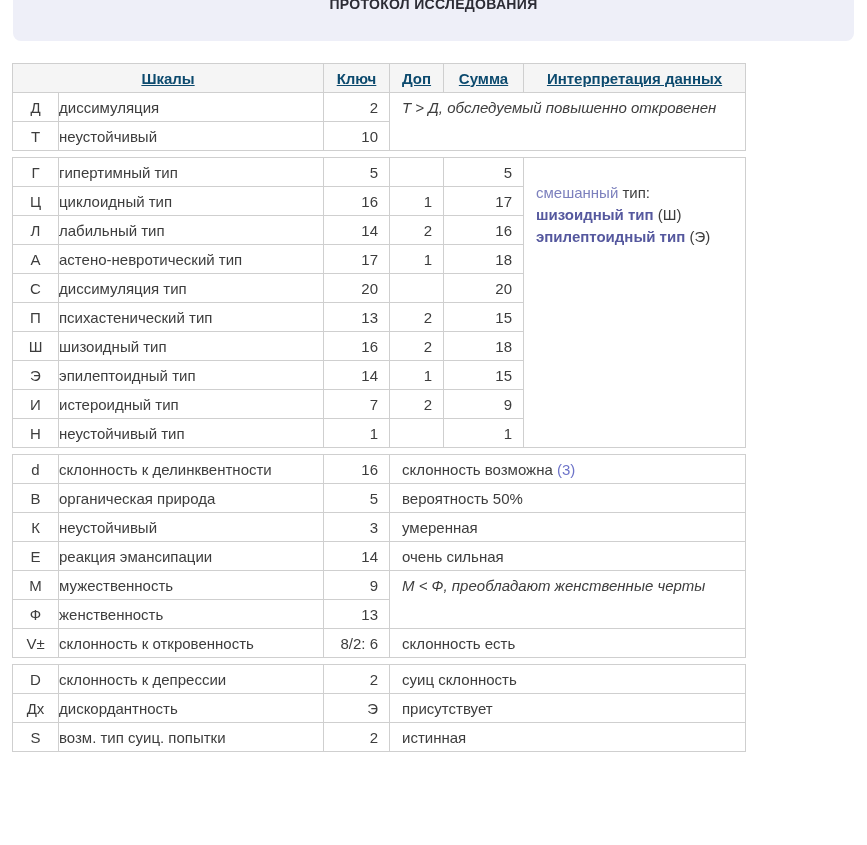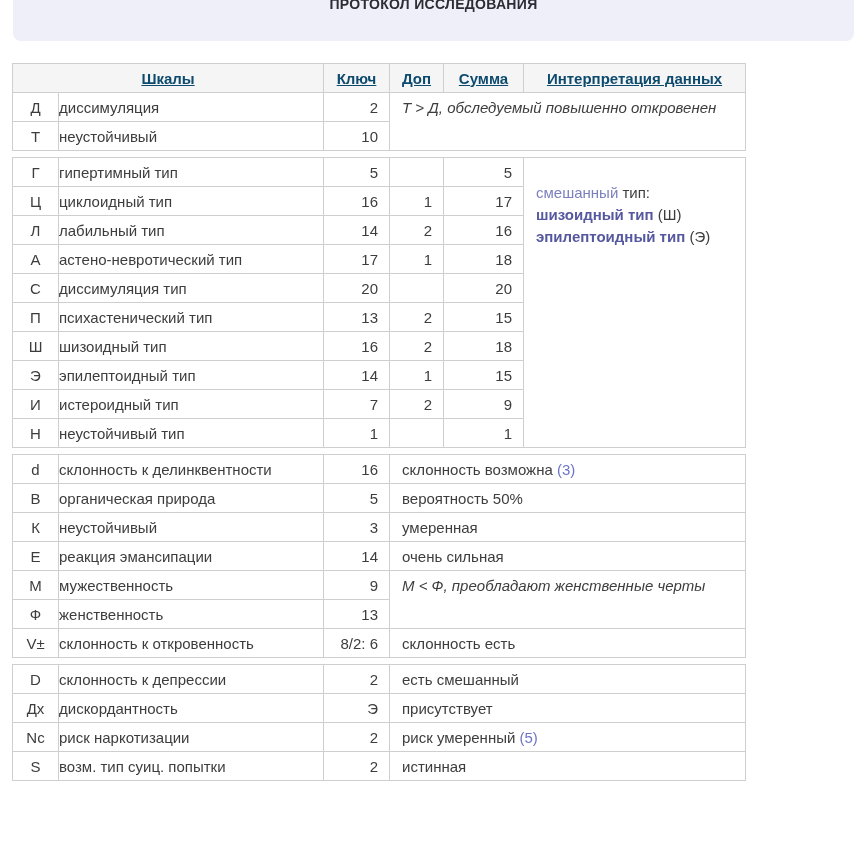--- a/index.html
+++ b/index.html
@@ -227,38 +227,29 @@
         <col class="c3">
         <col class="c4">
         <col class="c5">
         <col class="c6">
       </colgroup>
     <tbody>
         <tr>
       <td class="code">D</td>
       <td class="name">склонность к депрессии</td>
       <td class="num">2</td>
-      <td class="interp" colspan="3">есть смешанный</td>
+      <td class="interp" colspan="3">суиц склонность</td>
     </tr>
     <tr>
       <td class="code">Дх</td>
       <td class="name">дискордантность</td>
       <td class="num">Э</td>
       <td class="interp" colspan="3">присутствует</td>
     </tr>
     <tr>
-      <td class="code">Nc</td>
-      <td class="name">риск наркотизации</td>
-      <td class="num">2</td>
-      <td class="interp" colspan="3">
-        <span>риск умеренный</span>
-        <a class="fn">(5)</a>
-      </td>
-    </tr>
-    <tr>
       <td class="code">S</td>
       <td class="name">возм. тип суиц. попытки</td>
       <td class="num">2</td>
       <td class="interp" colspan="3">истинная</td>
     </tr>
   </tbody>
     </table>
 
 </div>
 

